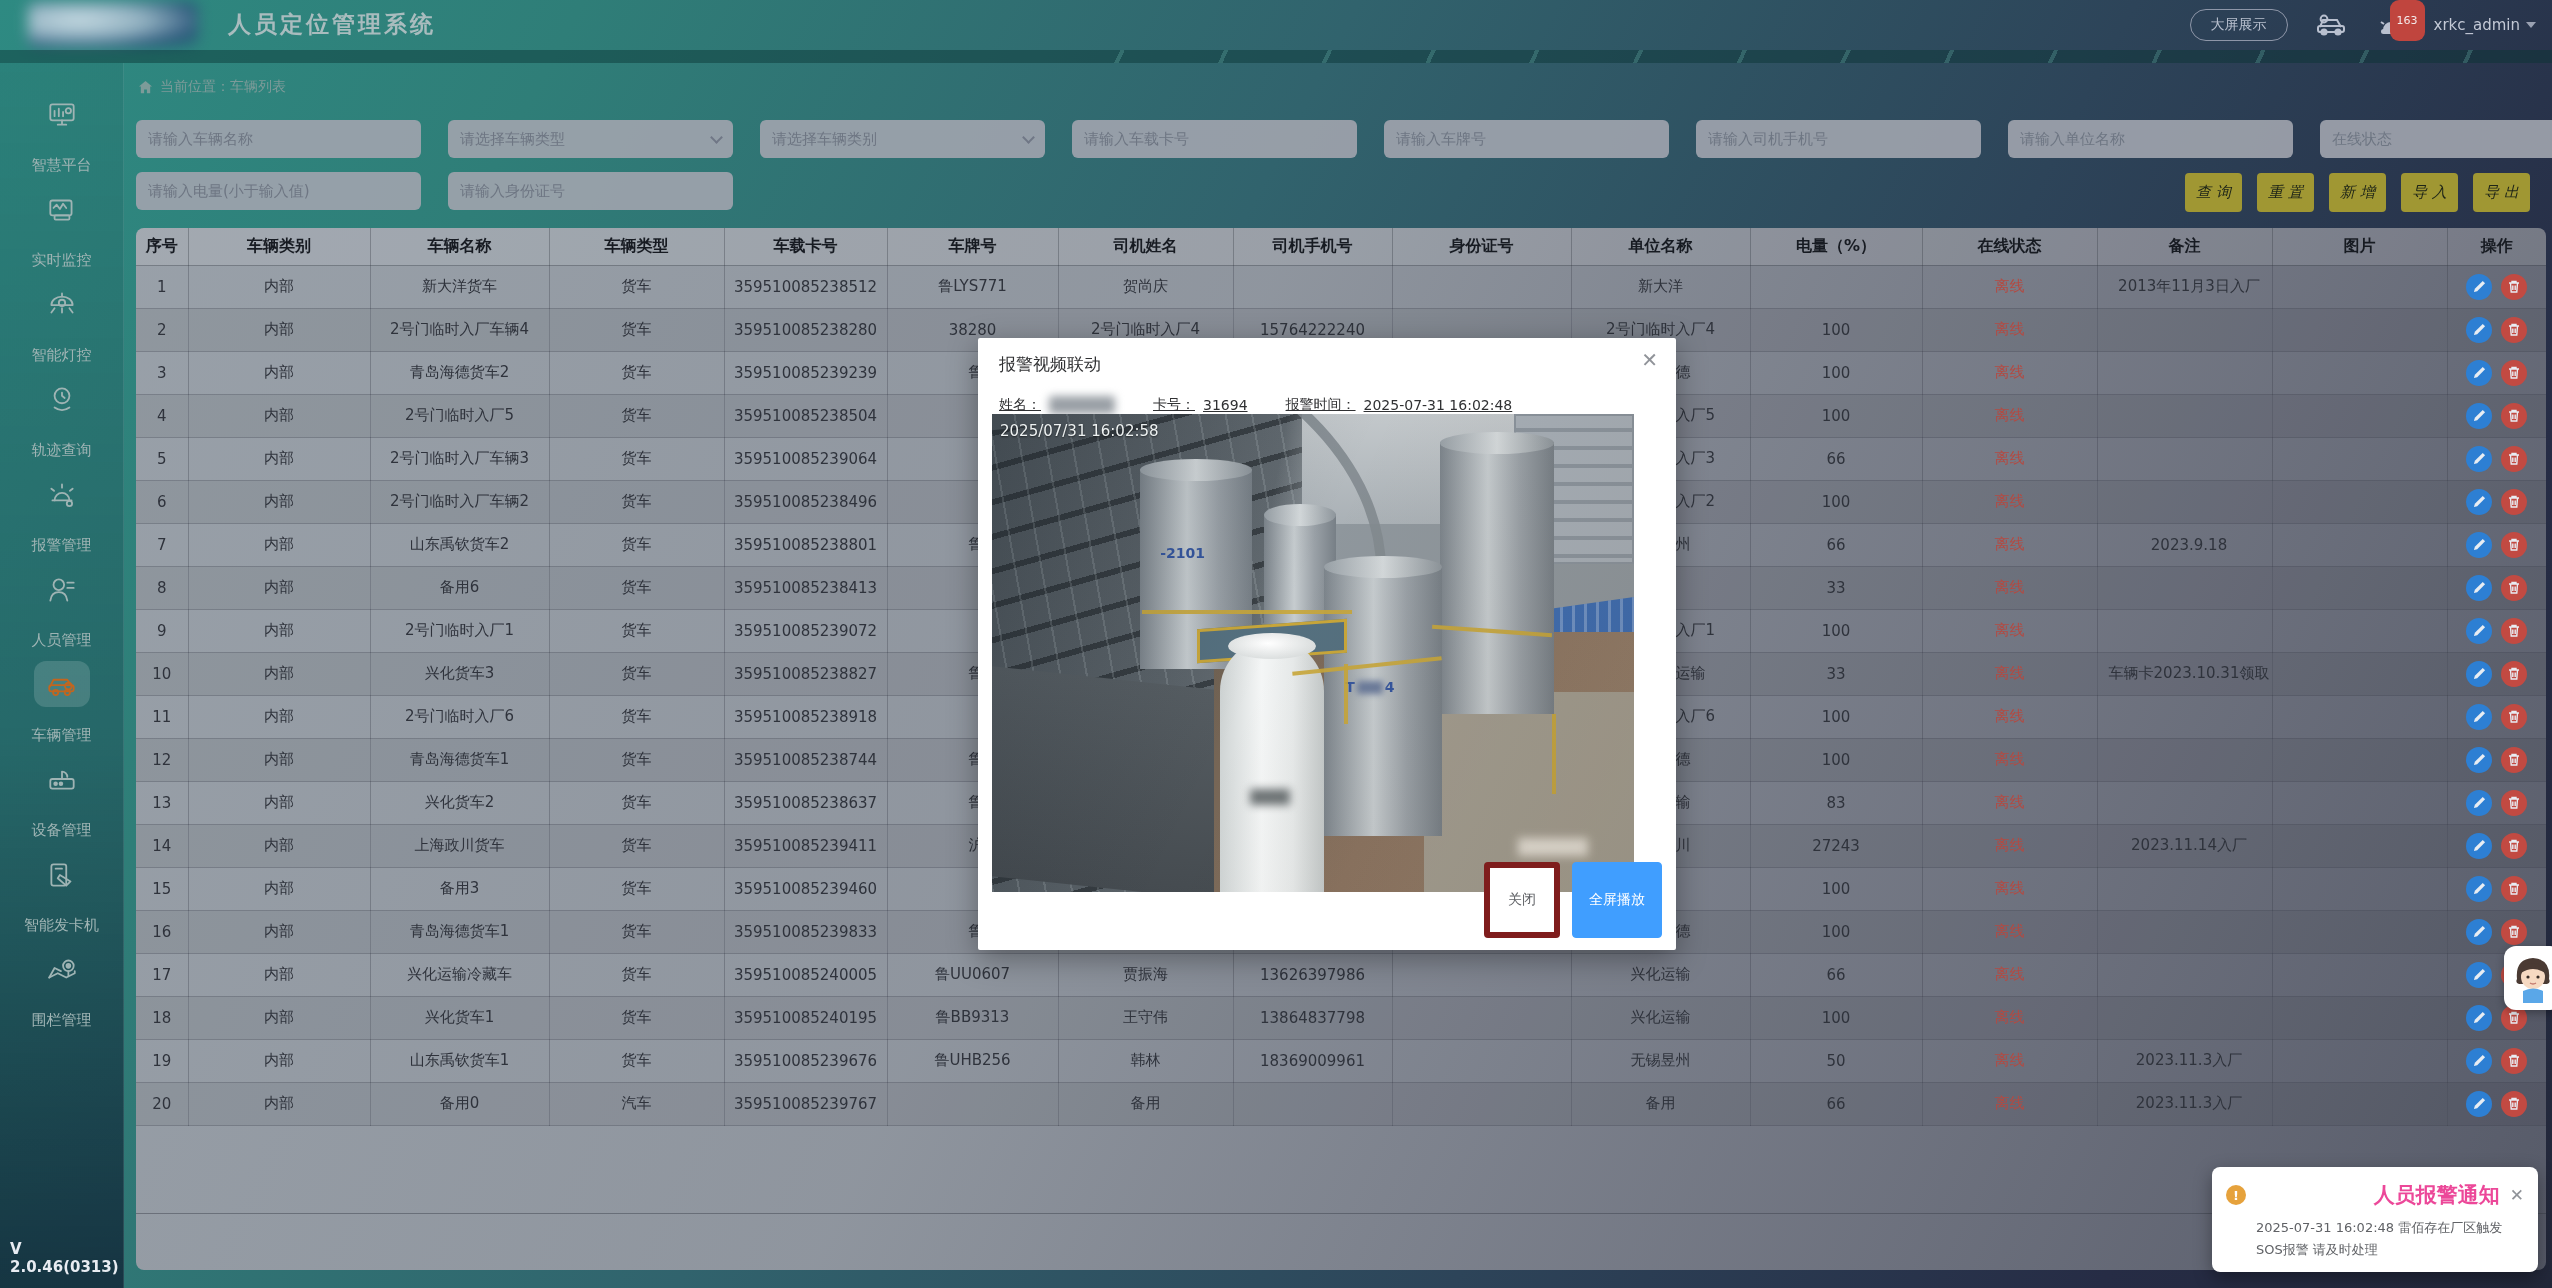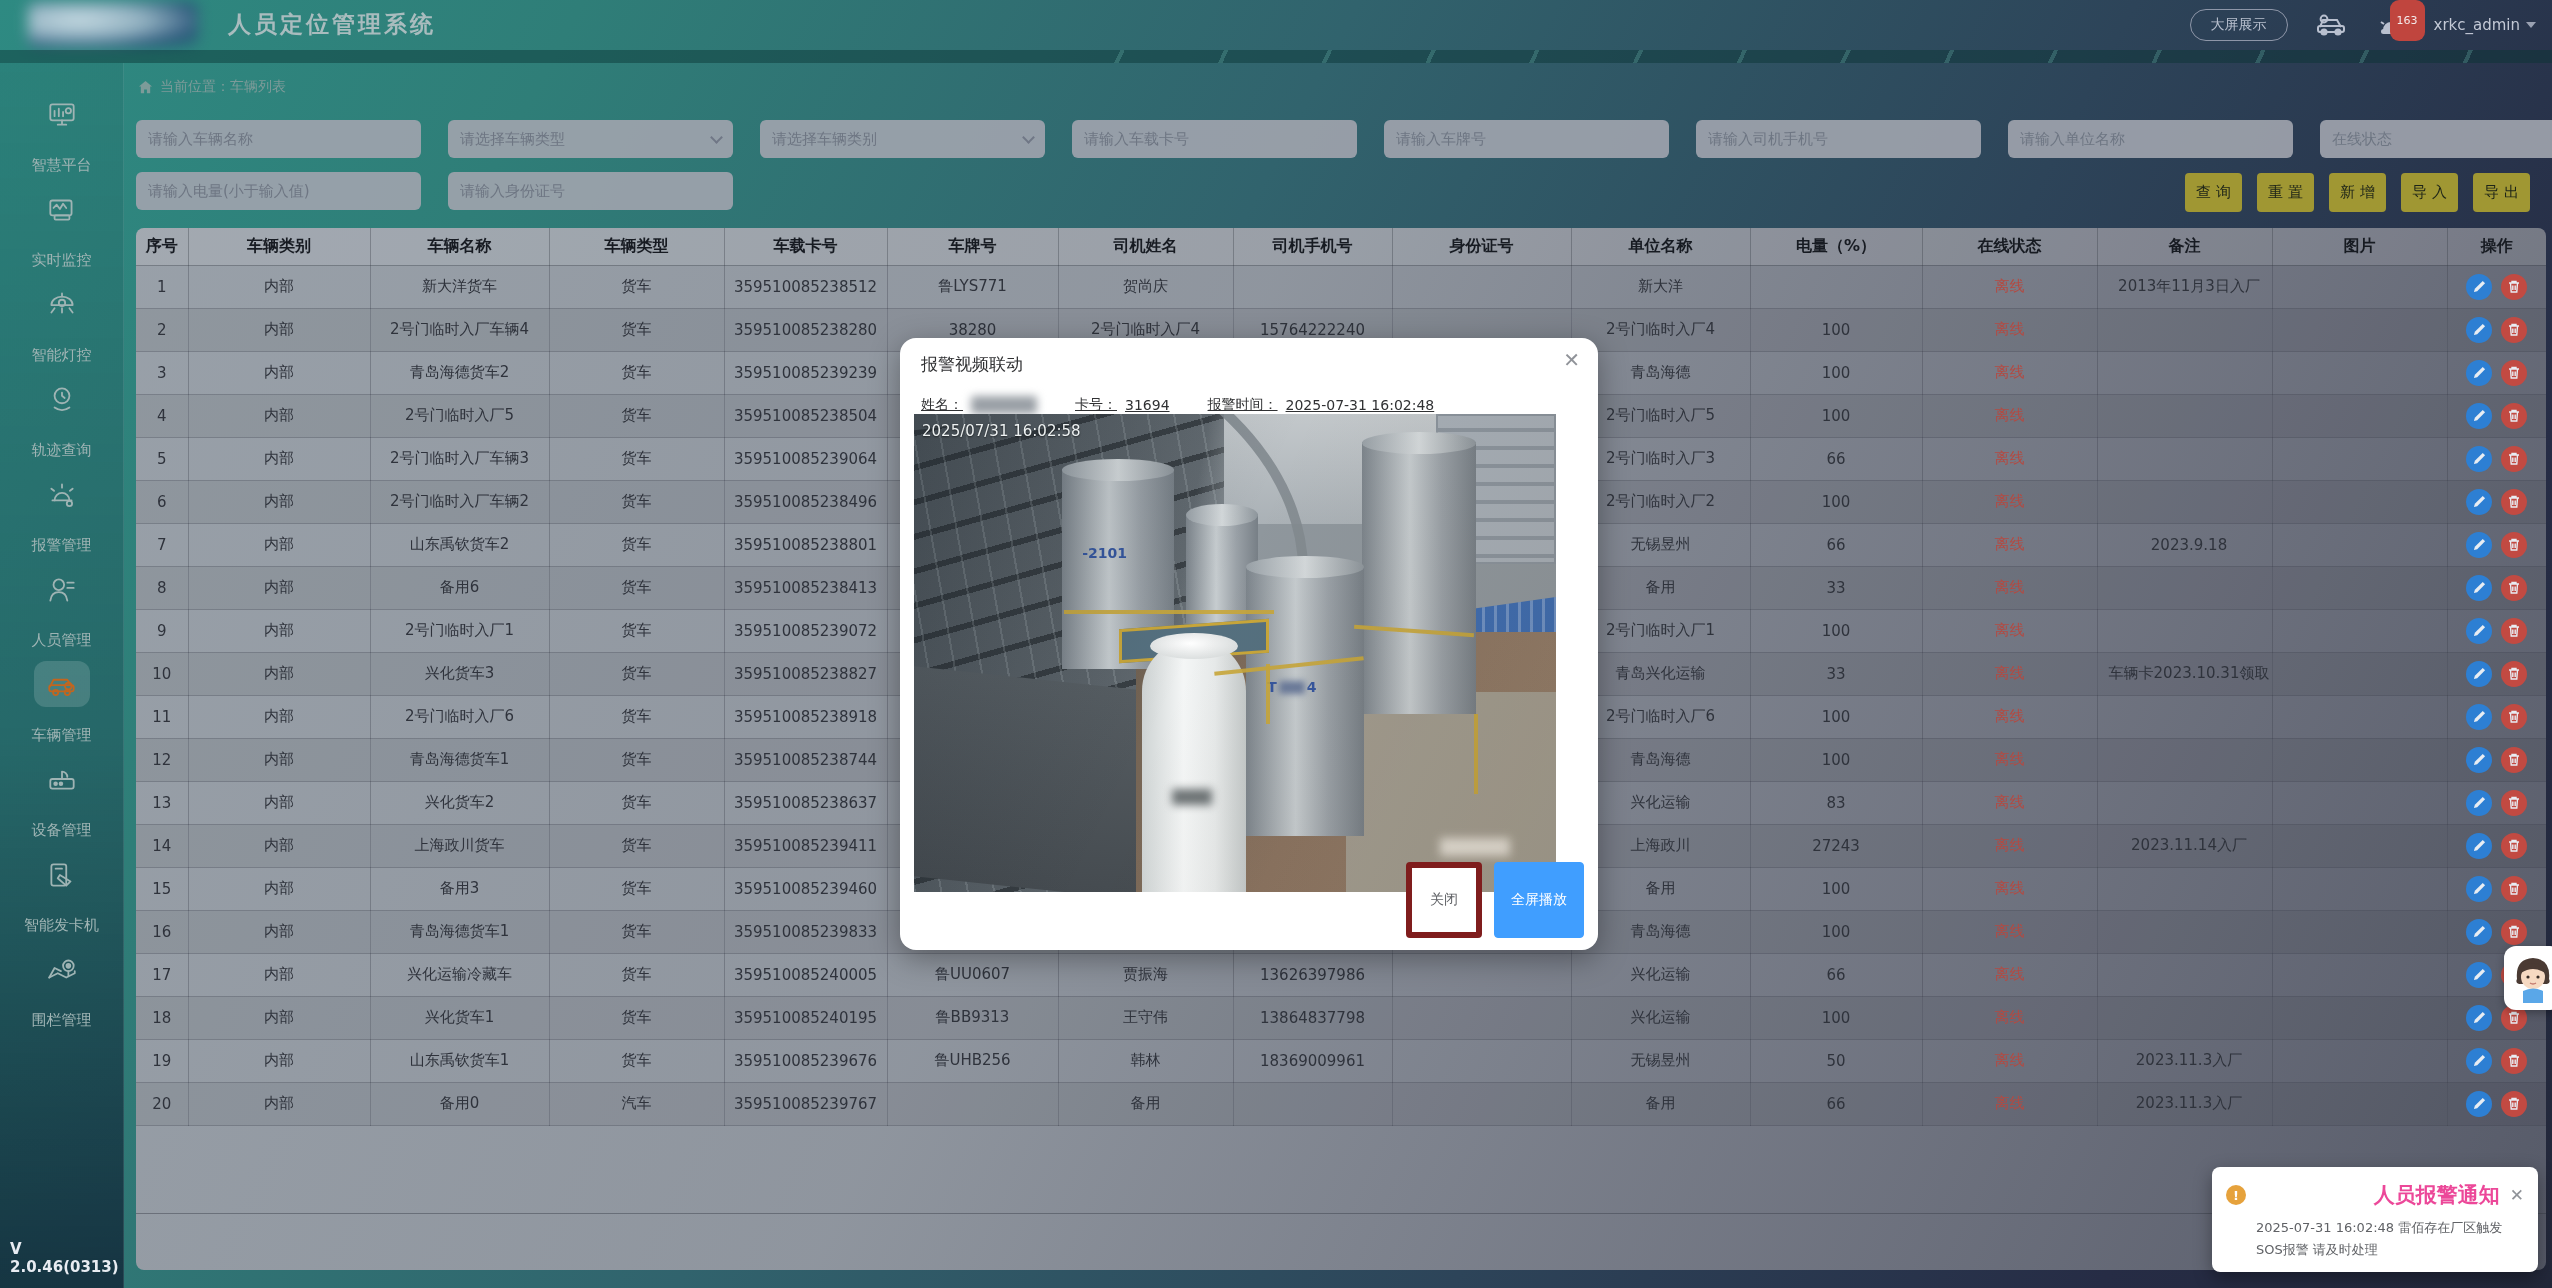--- a/index.html
+++ b/index.html
@@ -38,21 +38,21 @@
   .filters{position:absolute;left:136px;top:120px;width:2412px;}
   .f-row{position:absolute;left:0;display:flex;gap:27px;}
   .f-row.r1{top:0;}
   .f-row.r2{top:52px;}
   .f-field{width:285px;height:38px;background:rgba(158,163,172,.92);border-radius:6px;
     display:flex;align-items:center;padding:0 12px;color:#6e7683;font-size:15px;cursor:text;}
   .f-field .ph{flex:1;overflow:hidden;white-space:nowrap;}
   .chev{width:9px;height:9px;border-right:2px solid #707786;border-bottom:2px solid #707786;transform:rotate(45deg);margin-top:-4px;}
   .act-row{position:absolute;right:18px;top:53px;display:flex;gap:15px;}
   .btn-olive{min-width:57px;height:39px;background:#a09733;border:none;border-radius:4px;color:#1d2418;
-    font-size:15px;padding:0 1px;cursor:pointer;white-space:nowrap;}
+    font-size:15px;padding:0 1px;cursor:pointer;white-space:nowrap;font-style:italic;}
   
   .card{position:absolute;left:136px;top:228px;width:2410px;height:1042px;border-radius:8px;overflow:hidden;
     background:linear-gradient(115deg,rgba(156,161,170,.97) 0%,rgba(146,151,160,.97) 40%,rgba(116,120,132,.97) 72%,rgba(88,92,106,.97) 100%);}
   table.vt{border-collapse:collapse;width:100%;table-layout:fixed;}
   table.vt th{height:37px;font-size:16px;font-weight:bold;color:#171b22;background:rgba(255,255,255,.10);
     border:1px solid rgba(55,60,70,.35);border-top:none;}
   table.vt td{height:43px;font-size:15px;color:#2f333c;text-align:center;border:1px solid rgba(55,60,70,.32);
     overflow:hidden;white-space:nowrap;}
   table.vt tr:nth-child(even) td{background:rgba(0,0,0,.055);}
   table.vt th:first-child,table.vt td:first-child{border-left:none;}
@@ -63,21 +63,21 @@
   .op-wrap{display:flex;gap:9px;justify-content:center;align-items:center;}
   .op-btn{width:26px;height:26px;border-radius:50%;border:none;display:flex;align-items:center;justify-content:center;cursor:pointer;color:#e8edf3;}
   .op-edit{background:#2d7fd3;}
   .op-del{background:#c24a42;}
   .card-hr{position:absolute;left:0;top:985px;width:100%;height:1px;background:rgba(55,60,70,.45);}
   .pager{position:absolute;right:26px;top:1000px;display:flex;align-items:center;gap:26px;color:#b9bfcc;font-size:14px;}
   .pager .pp{display:flex;align-items:center;gap:8px;}
   .pager .chev{border-color:#9aa1b0;}
   .pager .prev{font-size:20px;color:#9aa1b0;cursor:pointer;}
   
-  .modal{position:absolute;left:900px;top:338px;width:698px;height:612px;background:#ffffff;border-radius:16px;
+  .modal{position:absolute;left:978px;top:338px;width:698px;height:612px;background:#ffffff;border-radius:2px;
     box-shadow:0 8px 30px rgba(0,0,0,.35);z-index:30;}
   .m-title{position:absolute;left:21px;top:15px;font-size:17px;color:#303133;}
   .m-close{position:absolute;right:18px;top:12px;font-size:20px;color:#909399;cursor:pointer;line-height:1;}
   .m-info{position:absolute;left:21px;top:58px;display:flex;align-items:center;gap:8px;font-size:14px;color:#303133;text-decoration:underline;}
   .m-info .gap{width:22px;}
   .blur-name{width:66px;height:18px;border-radius:3px;background:#9aa0a6;filter:blur(4px);}
   .m-video{position:absolute;left:14px;top:76px;width:642px;height:478px;overflow:hidden;background:#8f979d;}
   .m-foot{position:absolute;right:14px;bottom:12px;display:flex;gap:12px;}
   .btn-plain{background:#fff;border:6px solid #7f1d1d;border-radius:4px;color:#606266;font-size:14px;padding:23px 18px;cursor:pointer;}
   .btn-blue{background:#409eff;border:1px solid #409eff;border-radius:4px;color:#fff;font-size:14px;padding:9px 16px;cursor:pointer;}

